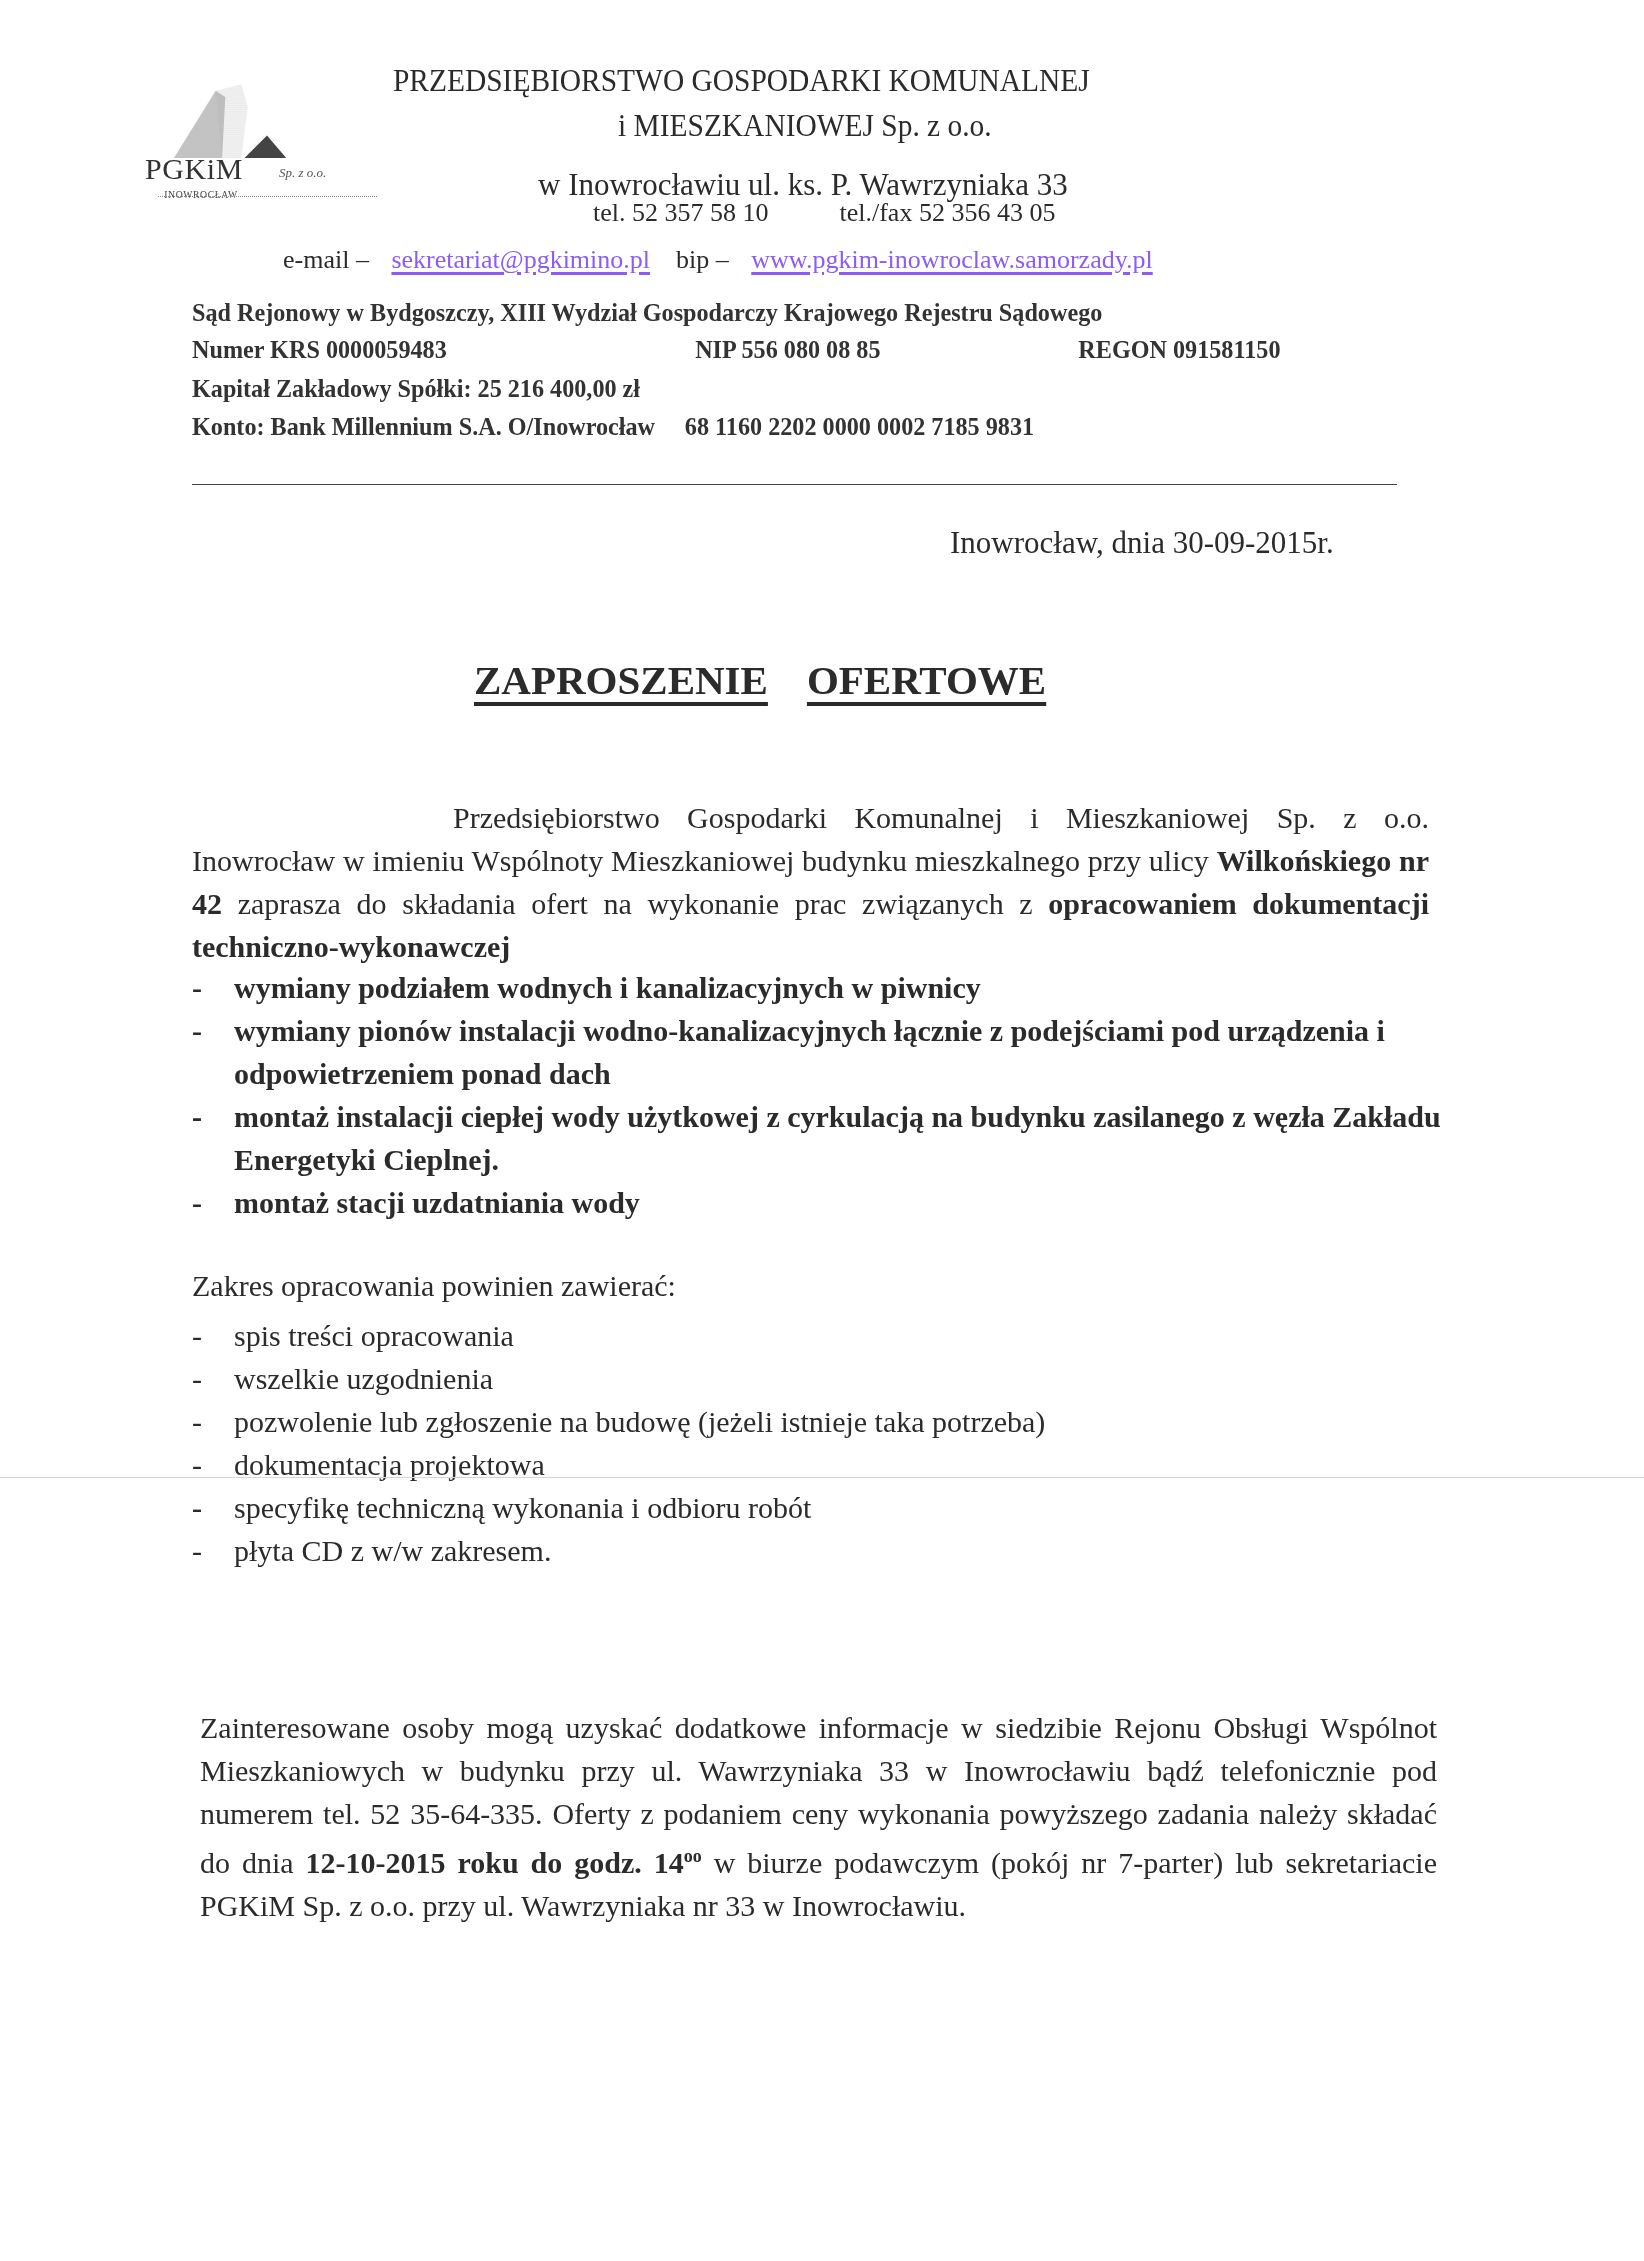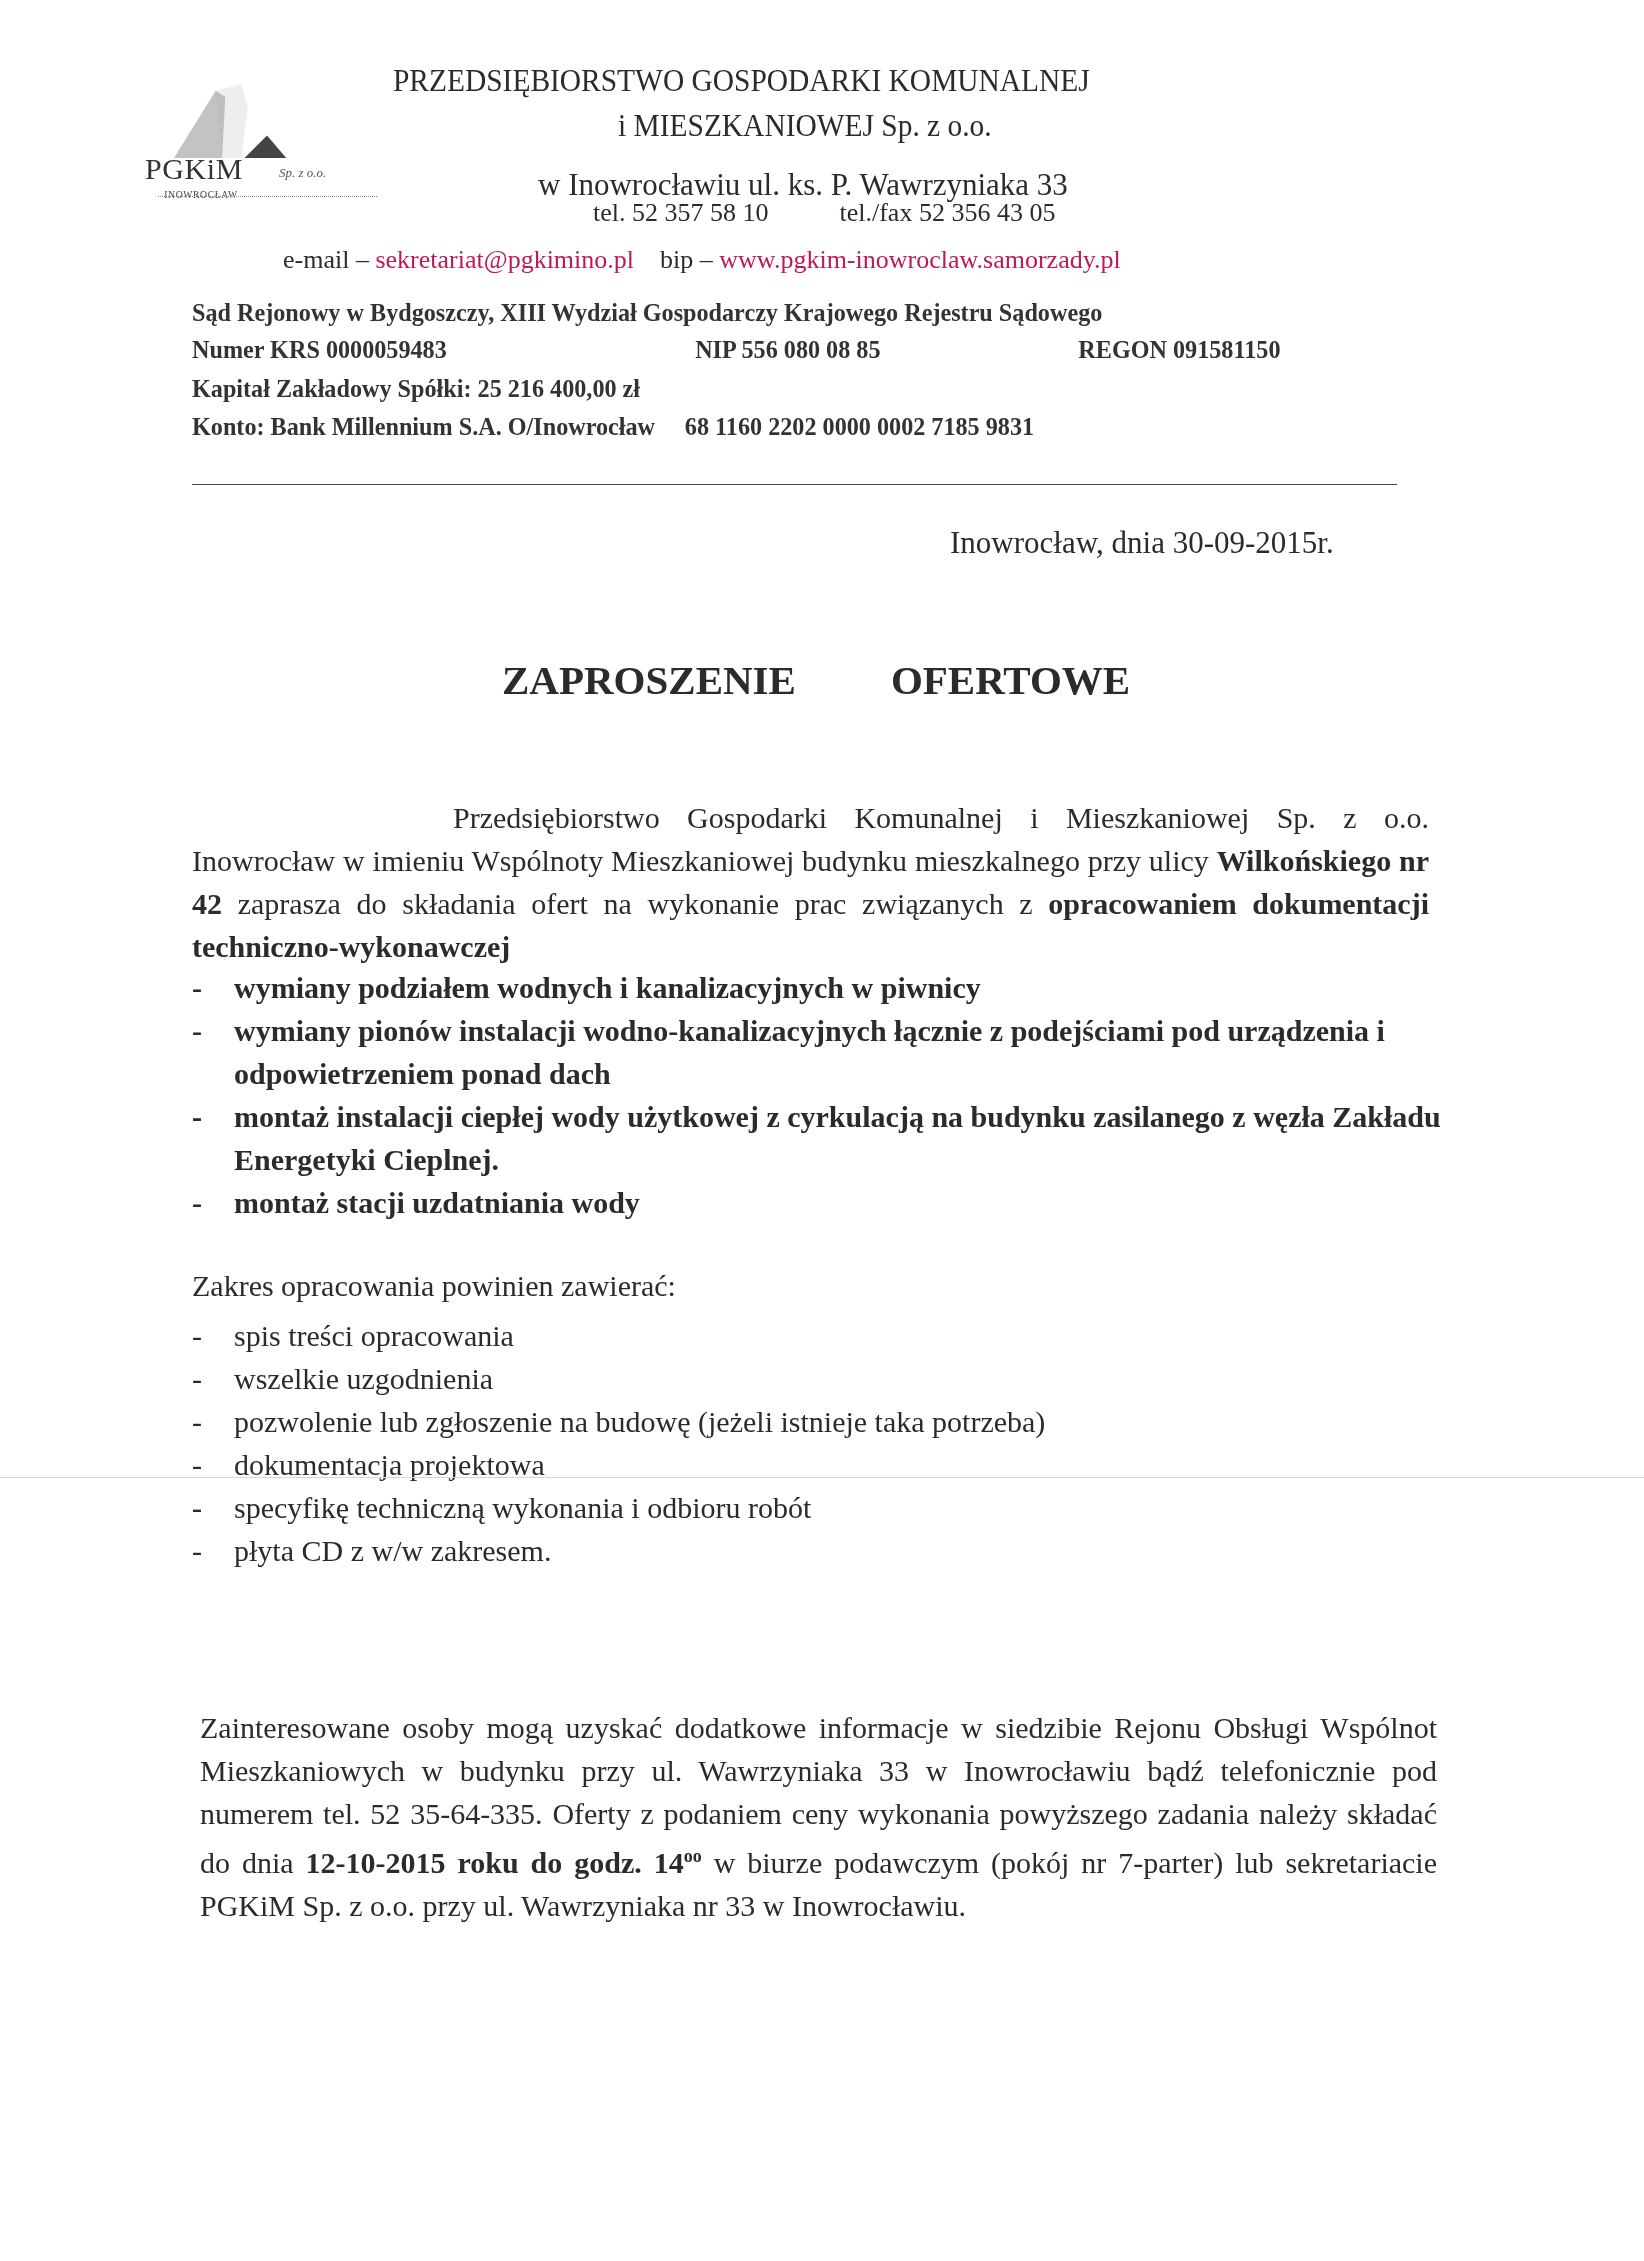--- a/index.html
+++ b/index.html
@@ -12,38 +12,38 @@
   .logo-text { position: absolute; left: 0; top: 71px; font-size: 30px; letter-spacing: 0.6px; color: #333; }
   .logo-sub { position: absolute; left: 19.3px; top: 108px; font-size: 9.7px; letter-spacing: 0.6px; color: #444; }
   .logo-sp { position: absolute; left: 134px; top: 84px; font-size: 13px; font-style: italic; color: #555; }
   .logo-rule { position: absolute; left: 158px; top: 196px; width: 219px; border-top: 1.3px dotted #888; }
   .h1 { top: 62px; left: 393px; font-size: 32px; transform: scaleX(0.92); transform-origin: left; }
   .h2 { top: 107px; left: 618px; font-size: 32px; transform: scaleX(0.92); transform-origin: left; }
   .h3 { top: 167px; left: 538px; font-size: 31px; }
   .h4 { top: 198px; left: 593px; font-size: 26px; }
   .h4 .gap { display: inline-block; width: 71px; }
   .contact { top: 245px; left: 283px; font-size: 26px; }
-  .contact a { color: #be185d; text-decoration-thickness: 2.6px; text-underline-offset: 3.9px; }
+  .contact a { color: #8b5cf6; text-decoration: underline; text-decoration-thickness: 2.6px; text-underline-offset: 3.9px; margin-left: 16px; }
   .contact .gap { display: inline-block; width: 26px; }
 
   .reg { left: 192px; font-size: 26px; font-weight: bold; color: #333; transform: scaleX(0.93); transform-origin: left; }
   .reg1 { top: 298px; }
   .reg2 { top: 335px; }
   .reg3 { top: 374px; }
   .reg4 { top: 412px; }
   .reg2 .nip { position: absolute; left: 541px; }
   .reg2 .regon { position: absolute; left: 953px; }
   .reg4 .acct { display: inline-block; margin-left: 32px; }
 
   .sep { position: absolute; left: 192px; top: 484px; width: 1205px; border-top: 1.3px solid #444; }
 
   .date { top: 525px; left: 950px; font-size: 31px; }
 
   .title { top: 656px; left: 474px; font-size: 41px; font-weight: bold; }
-  .title span { text-decoration-thickness: 3.9px; text-underline-offset: 7.7px; margin-left: 28px; }
+  .title span { text-decoration: underline; text-decoration-thickness: 3.9px; text-underline-offset: 7.7px; }
   .title .gap { display: inline-block; width: 39px; text-decoration: none; }
 
   .body-text { left: 192px; width: 1237px; font-size: 30px; line-height: 43px; white-space: normal; }
   .p1 { top: 796px; text-align: justify; text-indent: 261px; }
   .p1 b { font-weight: bold; }
 
   .bullets { position: absolute; left: 192px; top: 966px; width: 1263px; font-size: 30px; }
   .bullets .item { position: relative; padding-left: 42px; line-height: 43px; }
   .bullets .item .dash { position: absolute; left: 0; top: 0; }
   .bullets .bold { font-weight: bold; }

